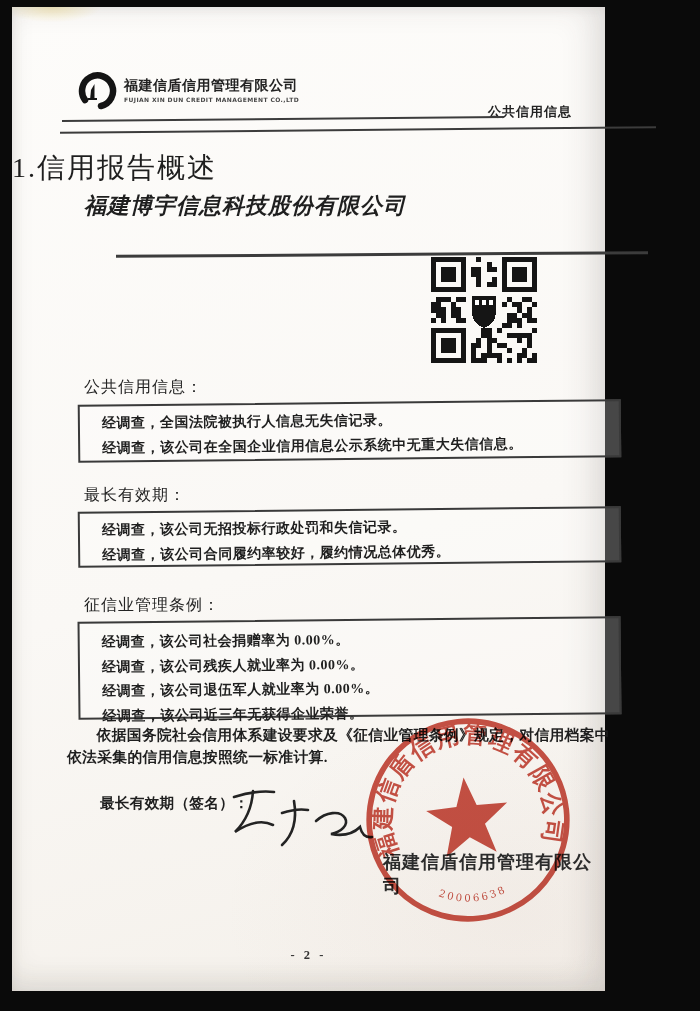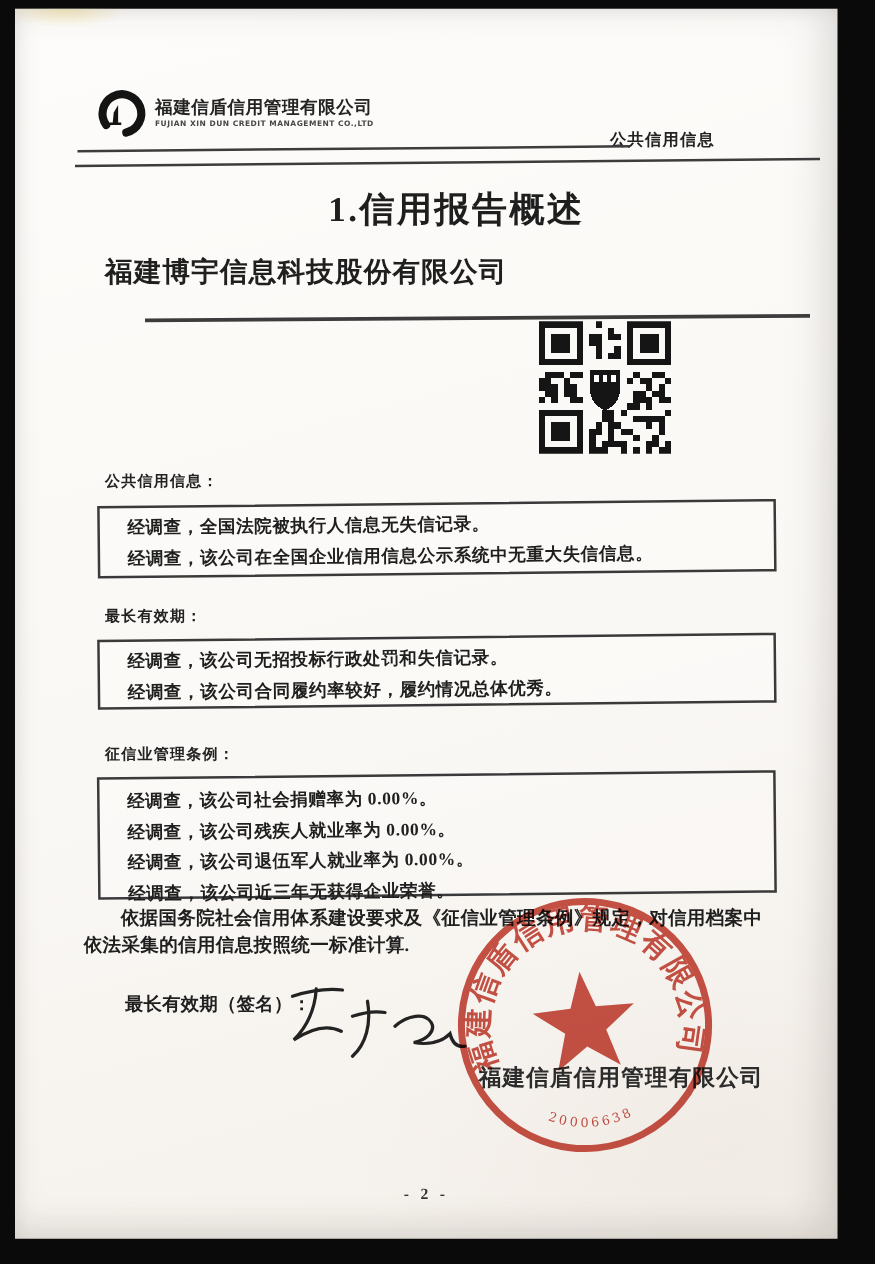--- a/index.html
+++ b/index.html
@@ -1,38 +1,38 @@
 <!DOCTYPE html>
 <html lang="zh"><head>
 <meta charset="utf-8">
 <style>
   html,body{margin:0;padding:0;background:#050505;}
   #frame{position:relative;width:700px;height:1011px;background:#0a0a0a;overflow:hidden;
          font-family:"Liberation Serif", serif;}
-  #paper{position:absolute;left:12px;top:7px;width:658px;height:984px;
+  #paper{position:absolute;left:12px;top:7px;width:593px;height:984px;
          background:
            radial-gradient(70px 22px at 40px 0px, rgba(242,224,150,.55), rgba(242,224,150,0) 70%),
            radial-gradient(420px 300px at 85% 92%, rgba(190,150,140,.07), rgba(190,150,140,0) 70%),
            linear-gradient(165deg,#fdfcfa 0%, #faf8f5 55%, #f4f0ea 100%);
          box-shadow: inset -16px 0 30px rgba(60,50,45,.10), inset 0 -14px 26px rgba(60,50,45,.07), inset 3px 3px 10px rgba(60,50,45,.06);
          color:#232323;}
   .abs{position:absolute;}
   .rule{background:#3c3c3c;}
   
   .logo-cn{font-size:14px;font-weight:700;letter-spacing:.5px;}
   .logo-en{font-family:"DejaVu Sans", sans-serif;font-size:6px;font-weight:700;color:#474747;letter-spacing:.4px;margin-top:1px;}
   .doc-type{font-size:13px;font-weight:700;letter-spacing:1px;}
   
-  .title{width:100%;text-align:center;font-size:28px;font-weight:700;letter-spacing:2px;color:#1e1e1e;margin-left:24px;}
+  .title{width:100%;font-size:28px;font-weight:400;letter-spacing:2px;color:#1e1e1e;}
   .subject{font-size:22px;font-weight:700;letter-spacing:1px;color:#1f1f1f;}
   
   .rating{font-size:42px;font-weight:900;letter-spacing:2px;color:#141414;white-space:nowrap;}
   .rating .grade{font-family:"DejaVu Serif", serif;font-weight:700;margin-left:14px;font-size:44px;}
   
-  .sec-head{font-size:12px;font-weight:700;letter-spacing:1px;}
+  .sec-head{font-size:16px;font-weight:400;letter-spacing:1px;}
   .findbox{border:2px solid #3a3a3a;box-sizing:border-box;padding:5px 8px 0 22px;transform:rotate(-0.6deg);background:rgba(255,255,255,.25);}
   .findbox .ln{font-size:14px;font-weight:700;line-height:24.5px;letter-spacing:.5px;color:#1f1f1f;white-space:nowrap;}
   
   .para{font-size:14.8px;font-weight:700;line-height:21.5px;text-indent:2em;letter-spacing:.3px;color:#1f1f1f;}
   .fline{font-size:14.6px;font-weight:700;letter-spacing:.3px;color:#1f1f1f;white-space:nowrap;}
   .issuer{font-size:18px;font-weight:600;letter-spacing:1px;color:#2b2b2b;}
   .rtime{font-size:14px;font-weight:700;color:#242424;white-space:nowrap;}
   .pagenum{width:100%;text-align:center;font-size:12.5px;font-weight:700;letter-spacing:3px;color:#333;}
   
   .stamp{mix-blend-mode:multiply;opacity:.88;transform:rotate(-6deg);}
@@ -51,21 +51,21 @@
     </svg>
     <div class="abs" style="left:112px;top:70px;">
       <div class="logo-cn">福建信盾信用管理有限公司</div>
       <div class="logo-en">FUJIAN XIN DUN CREDIT MANAGEMENT CO.,LTD</div>
     </div>
     <div class="abs doc-type" style="left:476px;top:96px;">公共信用信息</div>
     <div class="abs rule" style="left:50px;top:111px;width:442px;height:2px;transform:rotate(-0.5deg);"></div>
     <div class="abs rule" style="left:48px;top:122px;width:596px;height:2px;transform:rotate(-0.55deg);"></div>
 
     <div class="abs title" style="left:0;top:142px;">1.信用报告概述</div>
-    <div class="abs subject" style="left:72px;top:196px;">福建博宇信息科技股份有限公司</div>
+    <div class="abs subject" style="left:72px;top:184px;font-style:italic;">福建博宇信息科技股份有限公司</div>
 
     <div class="abs rule" style="left:104px;top:246px;width:532px;height:2.5px;transform:rotate(-0.4deg);"></div>
     <svg id="qr" class="abs" style="left:419px;top:250px;" width="106" height="106" viewBox="0 0 21 21" fill="#151515">
         <rect x="0" y="0" width="1" height="1"></rect>
         <rect x="1" y="0" width="1" height="1"></rect>
         <rect x="2" y="0" width="1" height="1"></rect>
         <rect x="3" y="0" width="1" height="1"></rect>
         <rect x="4" y="0" width="1" height="1"></rect>
         <rect x="5" y="0" width="1" height="1"></rect>
         <rect x="6" y="0" width="1" height="1"></rect>

